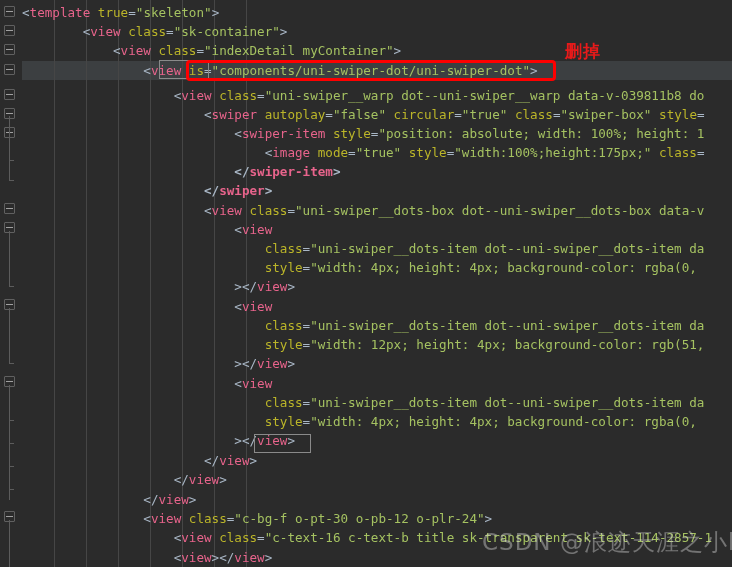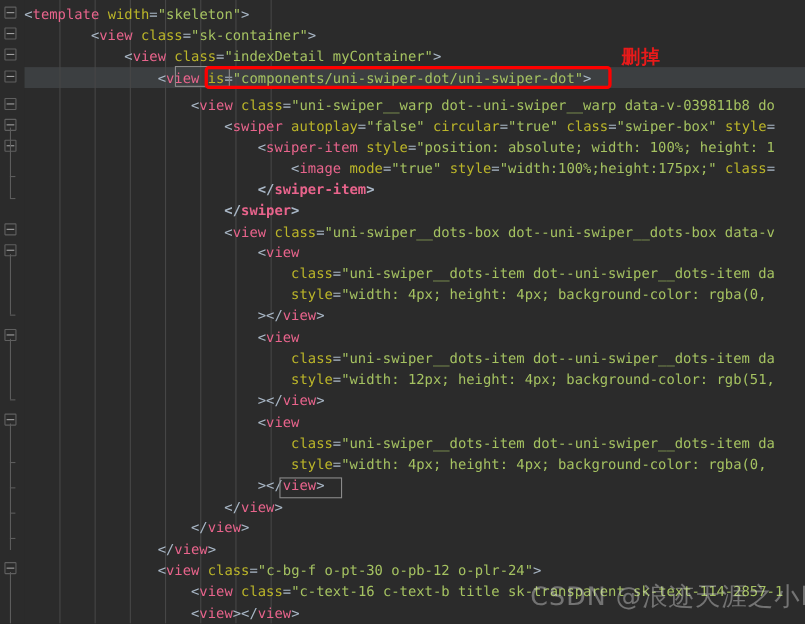--- a/index.html
+++ b/index.html
@@ -176,21 +176,21 @@
         <div class="indent-guide" style="left: 96px;"></div>
         <div class="indent-guide" style="left: 128px;"></div>
         <div class="indent-guide" style="left: 160px;"></div>
         <div class="indent-guide" style="left: 192px;"></div>
         <div class="indent-guide" style="left: 224px;"></div>
       </div>
     <div id="line-highlight-host">
         <div class="line-highlight" style="top: 61px;"></div>
       </div>
     <div id="code-lines">
-        <div class="code-line" style="top: 3px;"><span class="tk-punct">&lt;</span><span class="tk-tag">template</span><span class="tk-punct"> </span><span class="tk-attr">width</span><span class="tk-punct">=</span><span class="tk-str">"skeleton"</span><span class="tk-punct">&gt;</span></div>
+        <div class="code-line" style="top: 3px;"><span class="tk-punct">&lt;</span><span class="tk-tag">template</span><span class="tk-punct"> </span><span class="tk-attr">true</span><span class="tk-punct">=</span><span class="tk-str">"skeleton"</span><span class="tk-punct">&gt;</span></div>
         <div class="code-line" style="top: 22px;"><span class="tk-punct">        &lt;</span><span class="tk-tag">view</span><span class="tk-punct"> </span><span class="tk-attr">class</span><span class="tk-punct">=</span><span class="tk-str">"sk-container"</span><span class="tk-punct">&gt;</span></div>
         <div class="code-line" style="top: 41px;"><span class="tk-punct">            &lt;</span><span class="tk-tag">view</span><span class="tk-punct"> </span><span class="tk-attr">class</span><span class="tk-punct">=</span><span class="tk-str">"indexDetail myContainer"</span><span class="tk-punct">&gt;</span></div>
         <div class="code-line" style="top: 61px;"><span class="tk-punct">                &lt;</span><span class="tk-tag">view</span><span class="tk-punct"> </span><span class="tk-attr">is</span><span class="tk-punct">=</span><span class="tk-str">"components/uni-swiper-dot/uni-swiper-dot"</span><span class="tk-punct">&gt;</span></div>
         <div class="code-line" style="top: 86px;"><span class="tk-punct">                    &lt;</span><span class="tk-tag">view</span><span class="tk-punct"> </span><span class="tk-attr">class</span><span class="tk-punct">=</span><span class="tk-str">"uni-swiper__warp dot--uni-swiper__warp data-v-039811b8 do</span></div>
         <div class="code-line" style="top: 105px;"><span class="tk-punct">                        &lt;</span><span class="tk-tag">swiper</span><span class="tk-punct"> </span><span class="tk-attr">autoplay</span><span class="tk-punct">=</span><span class="tk-str">"false"</span><span class="tk-punct"> </span><span class="tk-attr">circular</span><span class="tk-punct">=</span><span class="tk-str">"true"</span><span class="tk-punct"> </span><span class="tk-attr">class</span><span class="tk-punct">=</span><span class="tk-str">"swiper-box"</span><span class="tk-punct"> </span><span class="tk-attr">style</span><span class="tk-punct">=</span></div>
         <div class="code-line" style="top: 124px;"><span class="tk-punct">                            &lt;</span><span class="tk-tag">swiper-item</span><span class="tk-punct"> </span><span class="tk-attr">style</span><span class="tk-punct">=</span><span class="tk-str">"position: absolute; width: 100%; height: 1</span></div>
         <div class="code-line" style="top: 143px;"><span class="tk-punct">                                &lt;</span><span class="tk-tag">image</span><span class="tk-punct"> </span><span class="tk-attr">mode</span><span class="tk-punct">=</span><span class="tk-str">"true"</span><span class="tk-punct"> </span><span class="tk-attr">style</span><span class="tk-punct">=</span><span class="tk-str">"width:100%;height:175px;"</span><span class="tk-punct"> </span><span class="tk-attr">class</span><span class="tk-punct">=</span></div>
         <div class="code-line" style="top: 162px; font-weight: bold;"><span class="tk-punct">                            &lt;/</span><span class="tk-tag">swiper-item</span><span class="tk-punct">&gt;</span></div>
         <div class="code-line" style="top: 181px; font-weight: bold;"><span class="tk-punct">                        &lt;/</span><span class="tk-tag">swiper</span><span class="tk-punct">&gt;</span></div>
         <div class="code-line" style="top: 201px;"><span class="tk-punct">                        &lt;</span><span class="tk-tag">view</span><span class="tk-punct"> </span><span class="tk-attr">class</span><span class="tk-punct">=</span><span class="tk-str">"uni-swiper__dots-box dot--uni-swiper__dots-box data-v</span></div>

